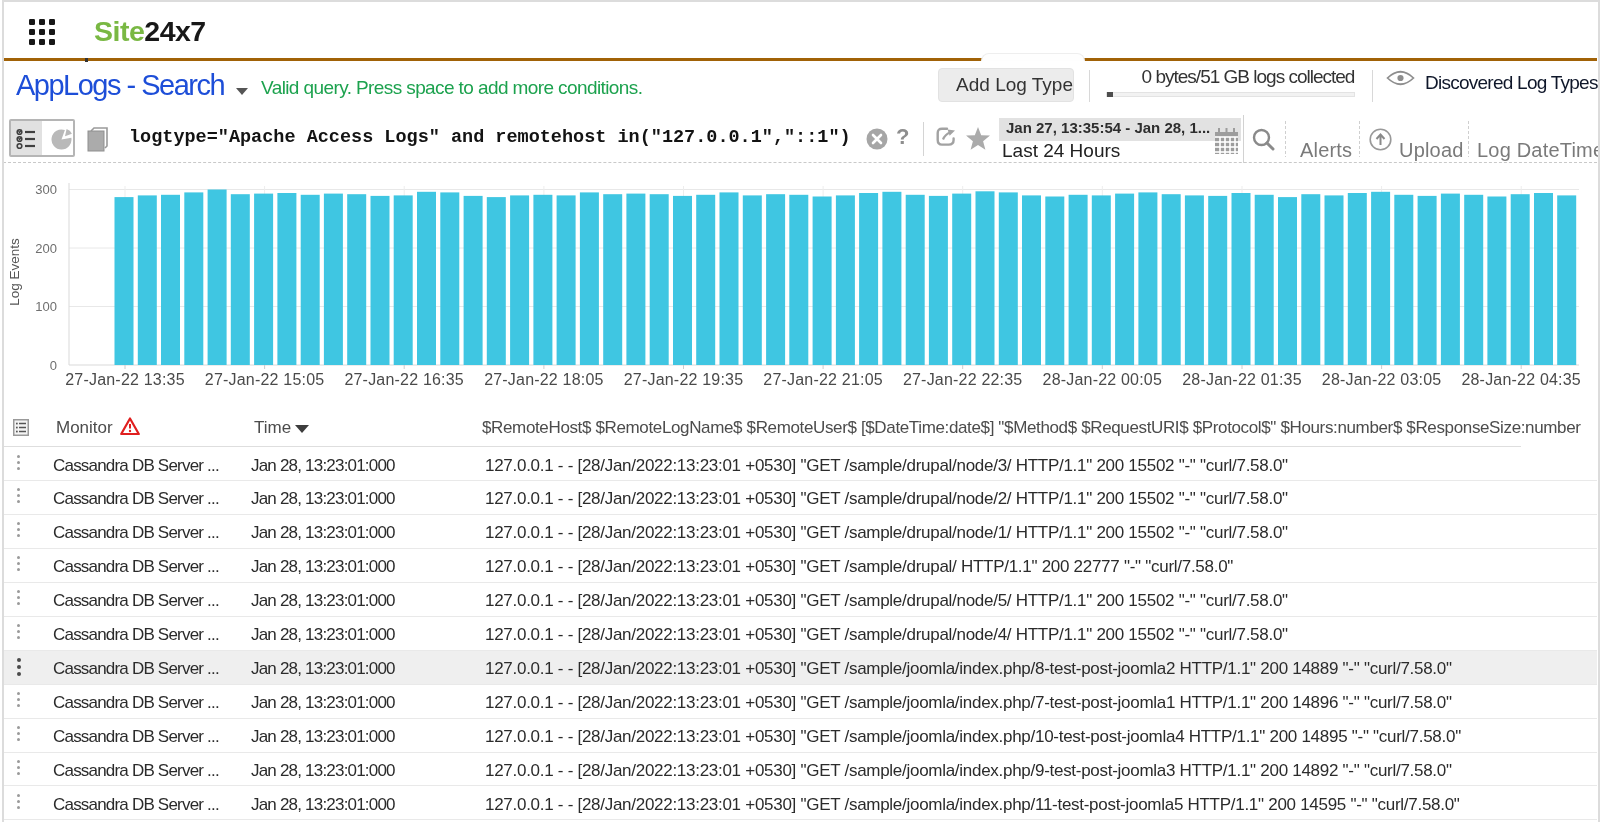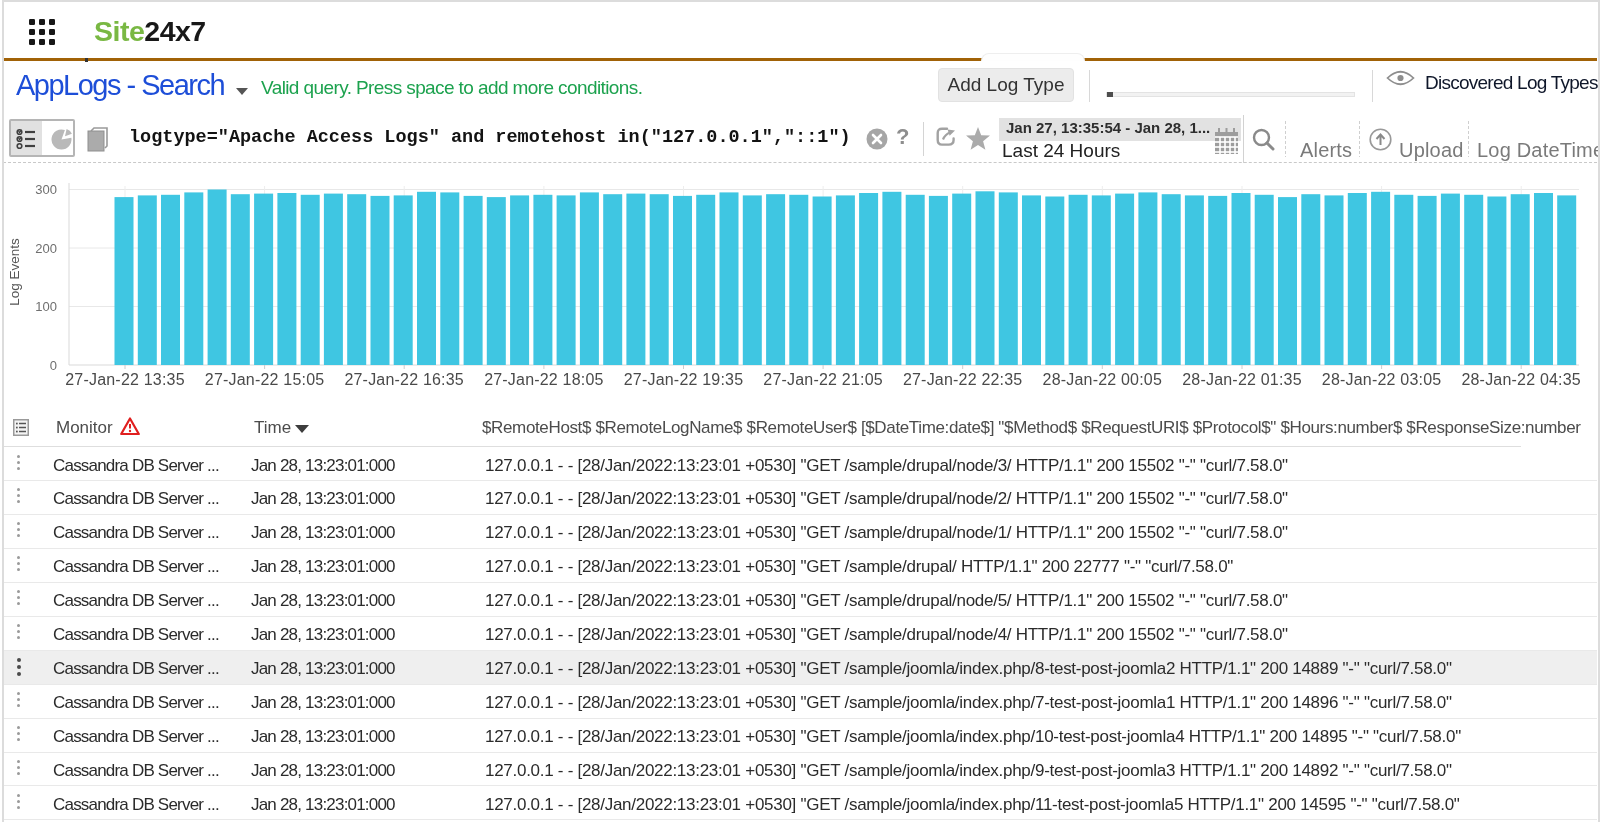--- a/index.html
+++ b/index.html
@@ -13,21 +13,21 @@
 .logo { position:absolute; left:91px; top:13px; font-size:28.5px; font-weight:bold; color:#181818; letter-spacing:-0.5px; }
 .logo b { color:#79b843; font-weight:bold; }
 .tooltip-ghost { position:absolute; left:978px; top:51px; width:104px; height:8px; background:#fefefe; border:1px solid #eee; border-bottom:none; border-radius:8px 8px 0 0; }
 .tick-ghost { position:absolute; left:82px; top:56px; width:3px; height:5px; background:#333; }
 
 
 .subhead { position:absolute; left:3px; top:62px; width:1594px; height:53px; background:#fff; }
 .title { position:absolute; left:13px; top:7px; font-size:29px; color:#1d4ed8; letter-spacing:-1.5px; }
 .title-caret { position:absolute; left:233px; top:26px; width:0; height:0; border-left:6px solid transparent; border-right:6px solid transparent; border-top:7px solid #555; }
 .validq { position:absolute; left:258px; top:15px; font-size:19px; letter-spacing:-0.6px; color:#1ca24e; }
-.addlog { position:absolute; left:935px; top:6px; width:136px; height:34px; background:#ececec; border:1px solid #e2e2e2; border-radius:4px; font-size:19px; color:#333; text-align:center; line-height:32px; }
+.addlog { position:absolute; left:935px; top:6px; width:136px; height:34px; background:#ececec; border:1px solid #e2e2e2; border-radius:4px; font-size:19px; color:#333; text-align:right; line-height:32px; }
 .sep-v { position:absolute; background:#d8d8d8; width:1px; }
 .collected { position:absolute; left:1110px; top:4px; width:270px; text-align:center; font-size:19px; letter-spacing:-1px; color:#333; }
 .progress { position:absolute; left:1103px; top:29.5px; width:249px; height:5px; background:#f2f2f2; border:1px solid #e3e3e3; }
 .progress i { position:absolute; left:0; top:-1px; width:6px; height:5px; background:#4d4d4d; display:block; }
 .disc { position:absolute; left:1422px; top:10px; font-size:19px; letter-spacing:-0.75px; color:#0f172a; white-space:nowrap; }
 
 
 .toolbar { position:absolute; left:3px; top:115px; width:1594px; height:48px; border-bottom:1px dashed #c9c9c9; background:#fff; }
 .togglebox { position:absolute; left:6px; top:4px; width:66px; height:38px; border:2px solid #b5b5b5; border-radius:2px; overflow:hidden; }
 .togglebox .half1 { position:absolute; left:0; top:0; width:31px; height:34px; background:#e1e1e1; }
@@ -74,20 +74,21 @@
     <div class="tooltip-ghost"></div>
     <div class="tick-ghost"></div>
   </div>
 
   <div class="subhead">
     <div class="title">AppLogs - Search</div>
     <div class="title-caret"></div>
     <div class="validq">Valid query. Press space to add more conditions.</div>
     <div class="addlog">Add Log Type</div>
     <div class="sep-v" style="left:1086px;top:8px;height:32px;"></div>
+    <div class="collected">0 bytes/51 GB logs collected</div>
     <div class="progress">
         <i></i>
       </div>
     <div class="sep-v" style="left:1369px;top:8px;height:32px;"></div>
     <svg style="position:absolute;left:1383px;top:7px;" width="29" height="18" viewBox="0 0 29 18">
       <path d="M1.5 9 Q14.5 -3.5 27.5 9 Q14.5 21.5 1.5 9 z" fill="none" stroke="#8e8e8e" stroke-width="1.7"></path>
       <circle cx="14.5" cy="9" r="3.1" fill="#8e8e8e"></circle>
     </svg>
     <div class="disc">Discovered Log Types</div>
   </div>

